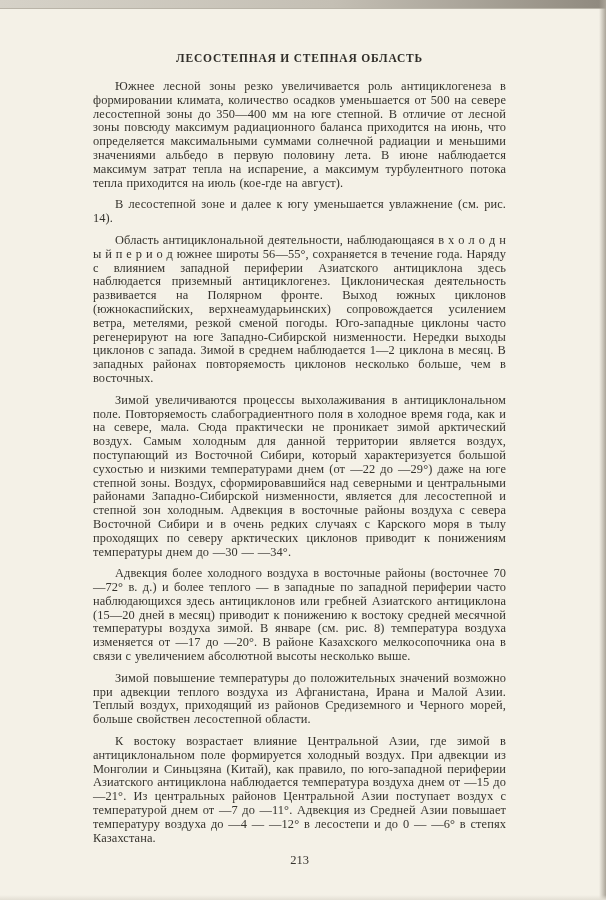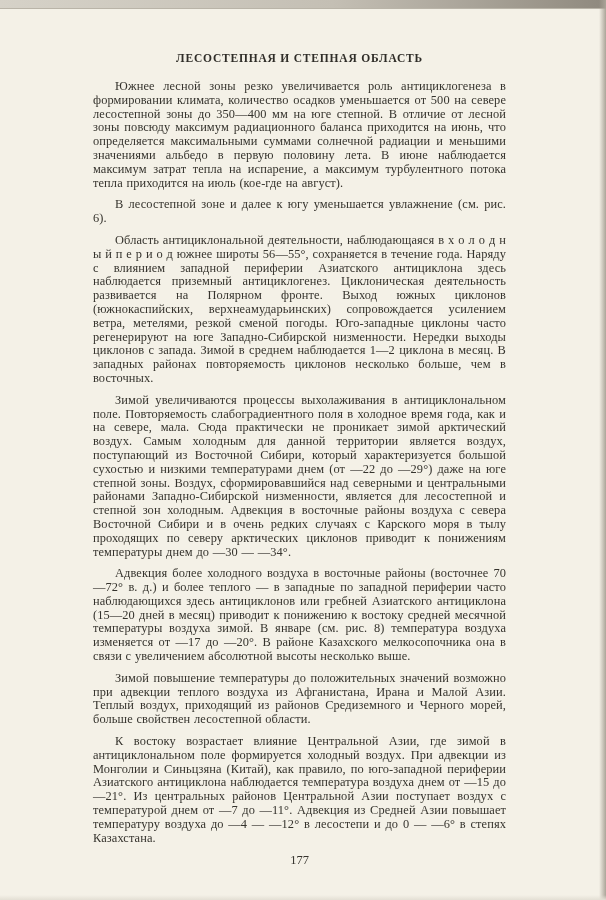--- a/index.html
+++ b/index.html
@@ -69,25 +69,25 @@
     color: #35332d;
   }
 </style>
 </head>
 <body>
 
 <div class="page">
   <h1 class="page-title">ЛЕСОСТЕПНАЯ И СТЕПНАЯ ОБЛАСТЬ</h1>
   <div class="body-text">
     <p>Южнее лесной зоны резко увеличивается роль антициклогенеза в формировании климата, количество осадков уменьшается от 500 на севере лесостепной зоны до 350—400 мм на юге степной. В отличие от лесной зоны повсюду максимум радиационного баланса приходится на июнь, что определяется максимальными суммами солнечной радиации и меньшими значениями альбедо в первую половину лета. В июне наблюдается максимум затрат тепла на испарение, а максимум турбулентного потока тепла приходится на июль (кое-где на август).</p>
-    <p>В лесостепной зоне и далее к югу уменьшается увлажнение (см. рис. 6).</p>
+    <p>В лесостепной зоне и далее к югу уменьшается увлажнение (см. рис. 14).</p>
     <p>Область антициклональной деятельности, наблюдающаяся в х о л о д н ы й  п е р и о д  южнее широты 56—55°, сохраняется в течение года. Наряду с влиянием западной периферии Азиатского антициклона здесь наблюдается приземный антициклогенез. Циклоническая деятельность развивается на Полярном фронте. Выход южных циклонов (южнокаспийских, верхнеамударьинских) сопровождается усилением ветра, метелями, резкой сменой погоды. Юго-западные циклоны часто регенерируют на юге Западно-Сибирской низменности. Нередки выходы циклонов с запада. Зимой в среднем наблюдается 1—2 циклона в месяц. В западных районах повторяемость циклонов несколько больше, чем в восточных.</p>
     <p>Зимой увеличиваются процессы выхолаживания в антициклональном поле. Повторяемость слабоградиентного поля в холодное время года, как и на севере, мала. Сюда практически не проникает зимой арктический воздух. Самым холодным для данной территории является воздух, поступающий из Восточной Сибири, который характеризуется большой сухостью и низкими температурами днем (от —22 до —29°) даже на юге степной зоны. Воздух, сформировавшийся над северными и центральными районами Западно-Сибирской низменности, является для лесостепной и степной зон холодным. Адвекция в восточные районы воздуха с севера Восточной Сибири и в очень редких случаях с Карского моря в тылу проходящих по северу арктических циклонов приводит к понижениям температуры днем до —30 — —34°.</p>
     <p>Адвекция более холодного воздуха в восточные районы (восточнее 70—72° в. д.) и более теплого — в западные по западной периферии часто наблюдающихся здесь антициклонов или гребней Азиатского антициклона (15—20 дней в месяц) приводит к понижению к востоку средней месячной температуры воздуха зимой. В январе (см. рис. 8) температура воздуха изменяется от —17 до —20°. В районе Казахского мелкосопочника она в связи с увеличением абсолютной высоты несколько выше.</p>
     <p>Зимой повышение температуры до положительных значений возможно при адвекции теплого воздуха из Афганистана, Ирана и Малой Азии. Теплый воздух, приходящий из районов Средиземного и Черного морей, больше свойствен лесостепной области.</p>
     <p>К востоку возрастает влияние Центральной Азии, где зимой в антициклональном поле формируется холодный воздух. При адвекции из Монголии и Синьцзяна (Китай), как правило, по юго-западной периферии Азиатского антициклона наблюдается температура воздуха днем от —15 до —21°. Из центральных районов Центральной Азии поступает воздух с температурой днем от —7 до —11°. Адвекция из Средней Азии повышает температуру воздуха до —4 — —12° в лесостепи и до 0 — —6° в степях Казахстана.</p>
   </div>
-  <div class="page-number">177</div>
+  <div class="page-number">213</div>
 </div>
 
 <div class="edge-top"></div>
 <div class="edge-right"></div>
 <div class="edge-bottom"></div>
 
 </body></html>

